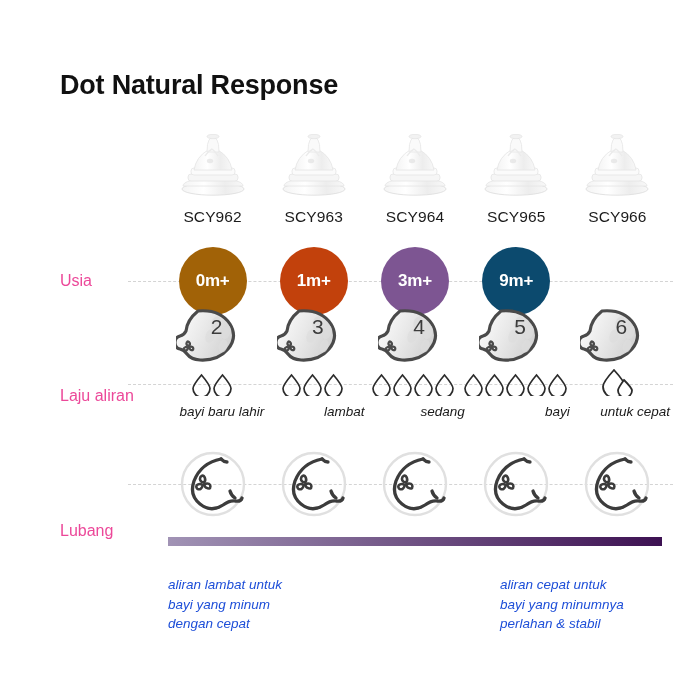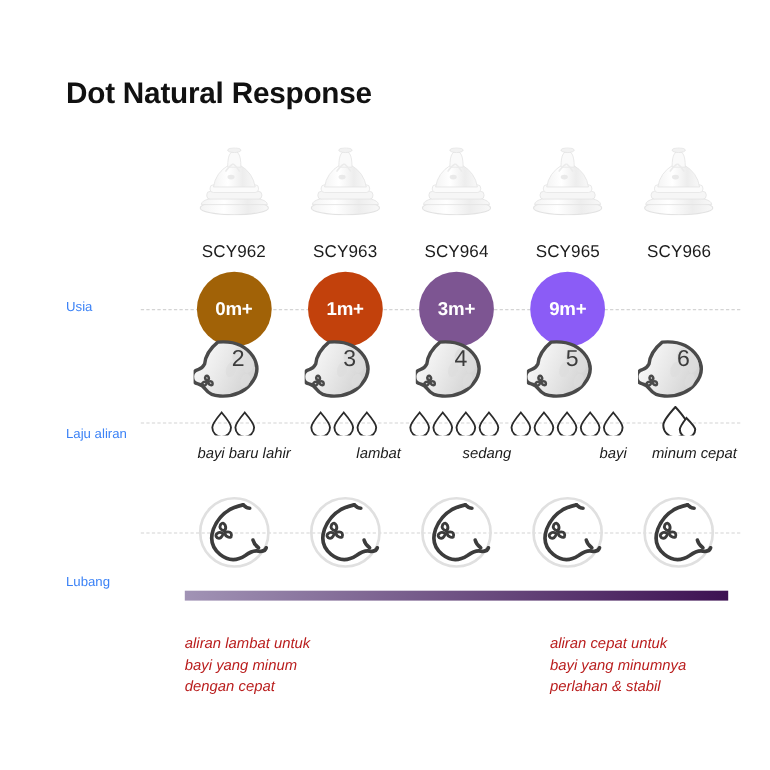--- a/index.html
+++ b/index.html
@@ -43,22 +43,22 @@
     position: relative;
     display: flex;
     flex-direction: column;
     align-items: center;
   }
 
   
   .row-label {
     position: absolute;
     left: 60px;
-    font-size: 12px;
-    color: #3b82f6;
+    font-size: 16px;
+    color: #ec4899;
     white-space: nowrap;
   }
 
   
   .dotline {
     position: absolute;
     left: 128px;
     width: 545px;
     height: 1px;
     border-top: 1px dashed #d4d4d4;
@@ -67,21 +67,21 @@
   
   #photos { top: 134px; }
   .teat-photo {
     width: 78px;
     height: 62px;
     position: relative;
   }
   .teat-photo svg { display: block; }
 
   
-  #codes { top: 221px; }
+  #codes { top: 208px; }
   .code {
     font-size: 15.5px;
     color: #1b1b1b;
     letter-spacing: 0.1px;
   }
 
   
   #ages { top: 247px; }
   .age-badge {
     width: 68px;
@@ -149,21 +149,21 @@
     top: 537px;
     width: 494px;
     height: 9px;
   }
 
   
   .caption {
     position: absolute;
     font-size: 13.5px;
     font-style: italic;
-    color: #b91c1c;
+    color: #1d4ed8;
     line-height: 1.45;
     white-space: pre-line;
   }
   #caption-left  { left: 168px; top: 575px; }
   #caption-right { left: 500px; top: 575px; }
 </style>
 </head>
 <body>
 
 <div id="page">
@@ -323,21 +323,21 @@
       <div class="cell">
         <div class="age-badge" style="background:#a16207">0m+</div>
       </div>
       <div class="cell">
         <div class="age-badge" style="background:#c2410c">1m+</div>
       </div>
       <div class="cell">
         <div class="age-badge" style="background:#7d5592">3m+</div>
       </div>
       <div class="cell">
-        <div class="age-badge" style="background:#8b5cf6">9m+</div>
+        <div class="age-badge" style="background:#0c4a6e">9m+</div>
       </div>
     </div>
 
   <div class="col-grid" id="numbers">
       <div class="cell">
         <div class="num-icon">
       <svg width="74" height="56" viewBox="0 0 74 56" aria-hidden="true">
     <defs>
       <linearGradient id="ng" x1="0" y1="0" x2="1" y2="0.4">
         <stop offset="0%" stop-color="#ffffff"></stop>
@@ -531,21 +531,21 @@
         </div>
     <div class="flow-label">bayi</div>
       </div>
       <div class="cell">
         <div class="drops-wrap">
           <svg class="drop" width="34" height="27" viewBox="0 0 34 27" aria-hidden="true">
     <path d="M13 1 C 13 1, 24 13, 24 17.5 A 11 11 0 0 1 2 17.5 C 2 13, 13 1, 13 1 Z" fill="#fff" stroke="#2b2b2b" stroke-width="1.8"></path>
     <path d="M23 11 C 23 11, 31 19, 31 21.5 A 7 7 0 0 1 17 21.5 C 17 19, 23 11, 23 11 Z" fill="#fff" stroke="#2b2b2b" stroke-width="1.8"></path>
   </svg>
         </div>
-    <div class="flow-label">minum
+    <div class="flow-label">untuk
 cepat</div>
       </div>
     </div>
 
   <div class="col-grid" id="holes">
       <div class="cell">
         <div class="hole-icon"><svg width="68" height="68" viewBox="0 0 68 68" aria-hidden="true">
     <circle cx="34" cy="34" r="31" fill="none" stroke="#e0e0e0" stroke-width="2.4"></circle>
     <path d="M42 9 q-20 4 -27 22 q-5 14 6 23 q11 9 23 1 q7 -5 12 -4 q6 1 7 -3" fill="none" stroke="#3c3c3c" stroke-width="3.3" stroke-linecap="round"></path>
     <path d="M42 9 q3 3 6 3" fill="none" stroke="#3c3c3c" stroke-width="3.3" stroke-linecap="round"></path>

